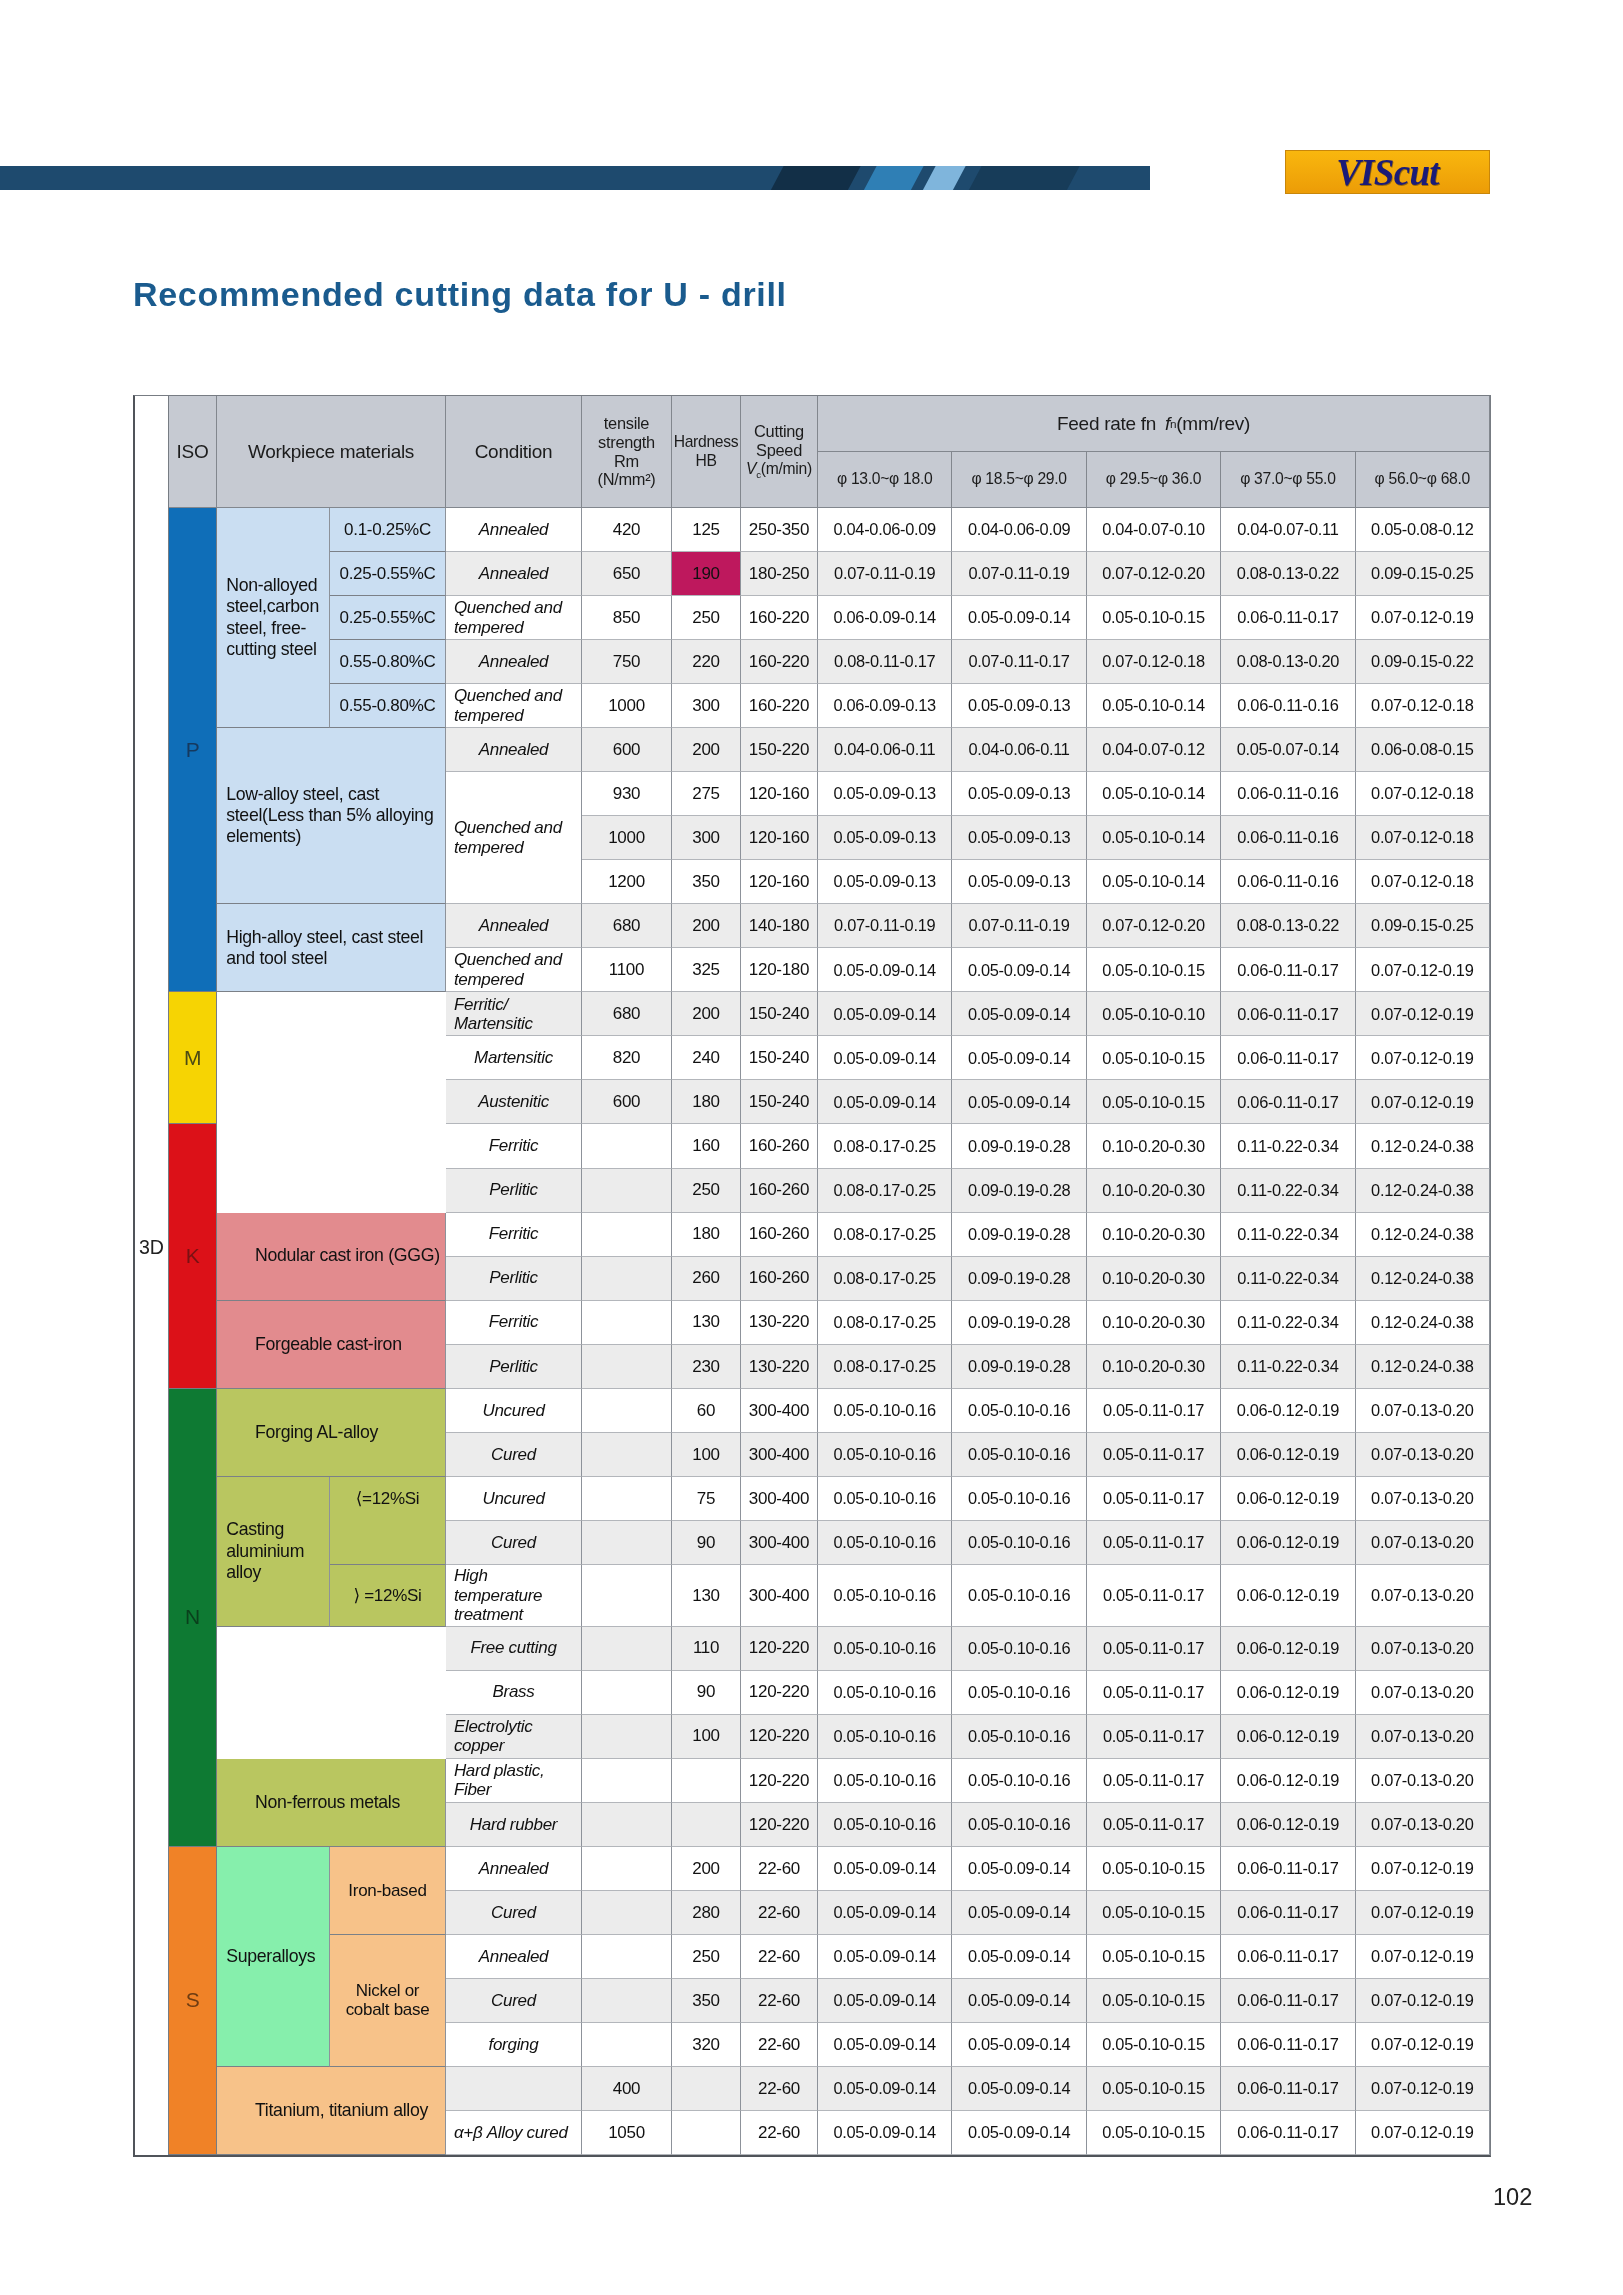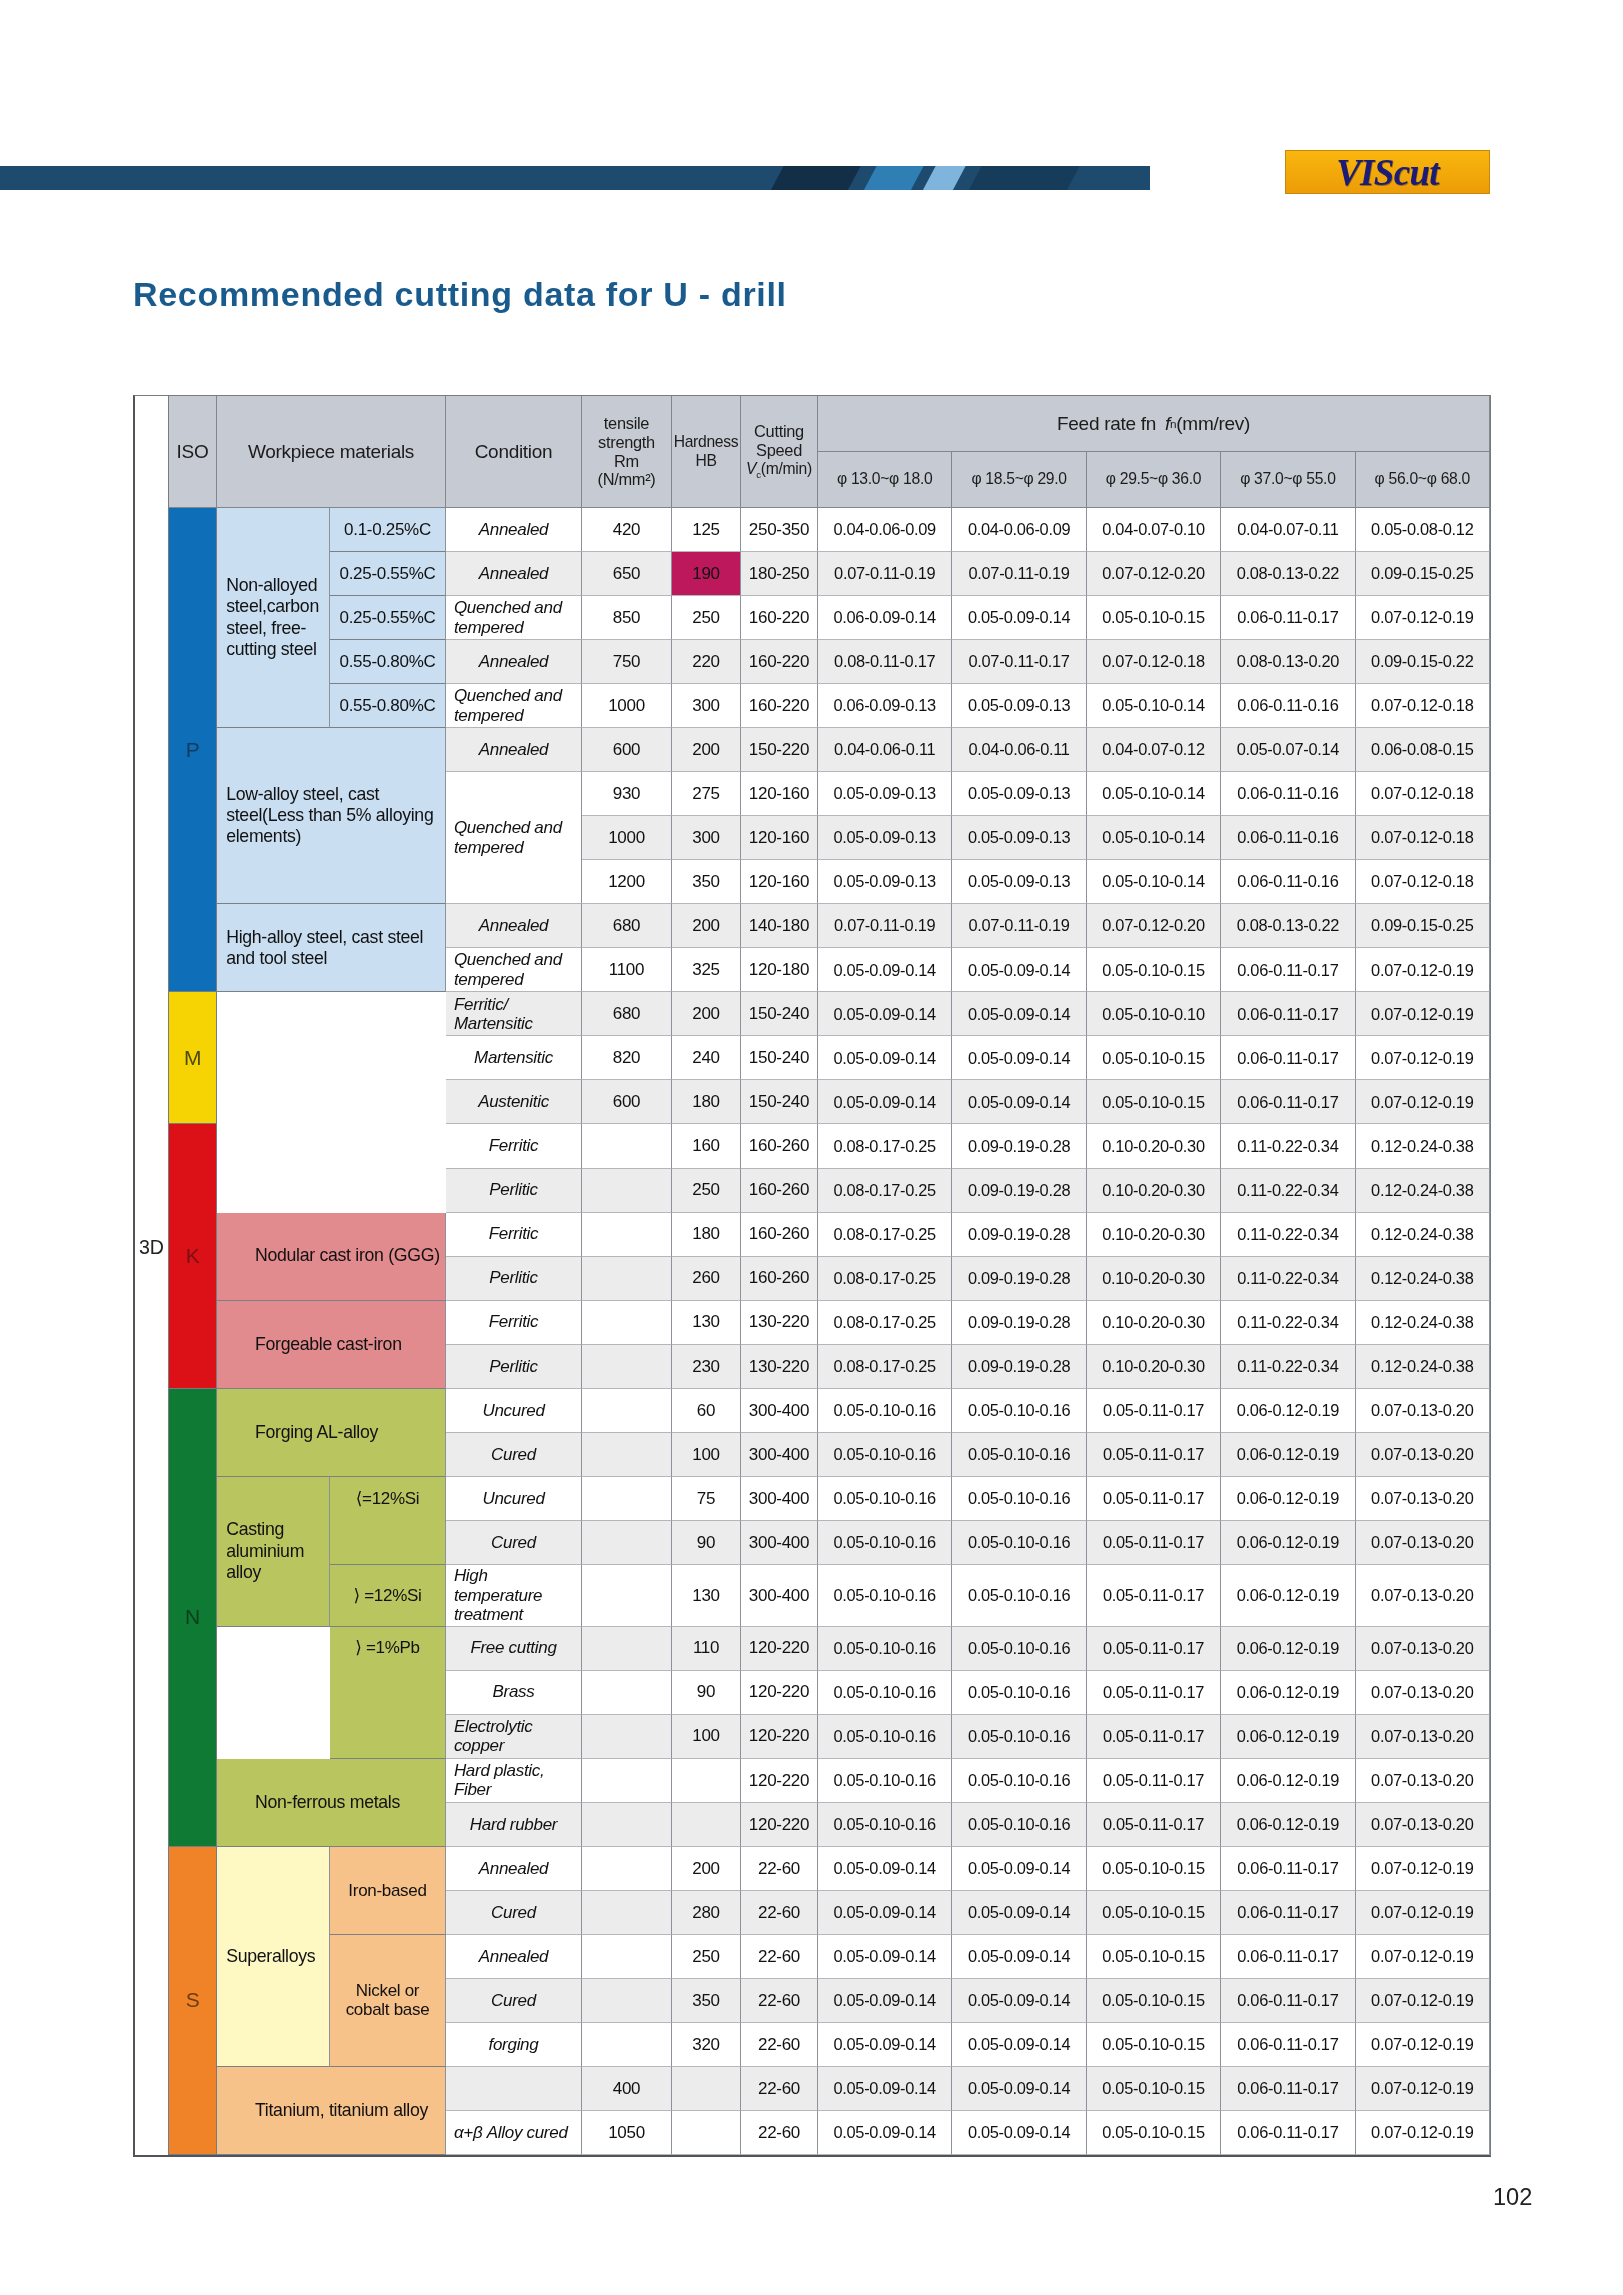--- a/index.html
+++ b/index.html
@@ -130,24 +130,23 @@
         <div class="c mat" style="grid-area: 12 / 2 / 14 / 4; background: rgb(202, 222, 242);">High-alloy steel, cast steel and tool steel</div>
         <div class="c band" style="grid-area: 14 / 1 / 17 / 2; background: rgb(246, 212, 3); color: rgb(76, 74, 20);">M</div>
         <div class="c band" style="grid-area: 17 / 1 / 23 / 2; background: rgb(220, 17, 24); color: rgb(121, 17, 19);">K</div>
         <div class="c mat pad" style="grid-area: 19 / 2 / 21 / 4; background: rgb(226, 139, 142);">Nodular cast iron (GGG)</div>
         <div class="c mat pad" style="grid-area: 21 / 2 / 23 / 4; background: rgb(226, 139, 142);">Forgeable cast-iron</div>
         <div class="c band" style="grid-area: 23 / 1 / 33 / 2; background: rgb(14, 122, 51); color: rgb(10, 63, 28);">N</div>
         <div class="c mat pad" style="grid-area: 23 / 2 / 25 / 4; background: rgb(185, 198, 96);">Forging AL-alloy</div>
         <div class="c mat" style="grid-area: 25 / 2 / 28 / 3; background: rgb(185, 198, 96);">Casting aluminium alloy</div>
         <div class="c sub top" style="grid-area: 25 / 3 / 27 / 4; background: rgb(185, 198, 96);">⟨=12%Si</div>
         <div class="c sub" style="grid-area: 27 / 3 / 28 / 4; background: rgb(185, 198, 96);">⟩ =12%Si</div>
-        <div class="c sub top" style="grid-area: 28 / 3 / 31 / 4; background: rgb(185, 198, 96);">⟩ =1%Pb</div>
         <div class="c mat pad" style="grid-area: 31 / 2 / 33 / 4; background: rgb(185, 198, 96);">Non-ferrous metals</div>
         <div class="c band" style="grid-area: 33 / 1 / 40 / 2; background: rgb(240, 130, 39); color: rgb(110, 60, 18);">S</div>
-        <div class="c mat" style="grid-area: 33 / 2 / 38 / 3; background: #fef9c3;">Superalloys</div>
+        <div class="c mat" style="grid-area: 33 / 2 / 38 / 3; background: #86efac;">Superalloys</div>
         <div class="c sub" style="grid-area: 33 / 3 / 35 / 4; background: rgb(247, 194, 137);">Iron-based</div>
         <div class="c sub" style="grid-area: 35 / 3 / 38 / 4; background: rgb(247, 194, 137);">Nickel or cobalt base</div>
         <div class="c mat pad" style="grid-area: 38 / 2 / 40 / 4; background: rgb(247, 194, 137);">Titanium, titanium alloy</div>
         <div class="c cond" style="grid-area: 3 / 4 / 4 / 5; background: rgb(255, 255, 255);">Annealed</div>
         <div class="c num" style="grid-area: 3 / 5 / 4 / 6; background: rgb(255, 255, 255);">420</div>
         <div class="c num" style="grid-area: 3 / 6 / 4 / 7; background: rgb(255, 255, 255);">125</div>
         <div class="c num" style="grid-area: 3 / 7 / 4 / 8; background: rgb(255, 255, 255);">250-350</div>
         <div class="c feed" style="grid-area: 3 / 8 / 4 / 9; background: rgb(255, 255, 255);">0.04-0.06-0.09</div>
         <div class="c feed" style="grid-area: 3 / 9 / 4 / 10; background: rgb(255, 255, 255);">0.04-0.06-0.09</div>
         <div class="c feed" style="grid-area: 3 / 10 / 4 / 11; background: rgb(255, 255, 255);">0.04-0.07-0.10</div>

